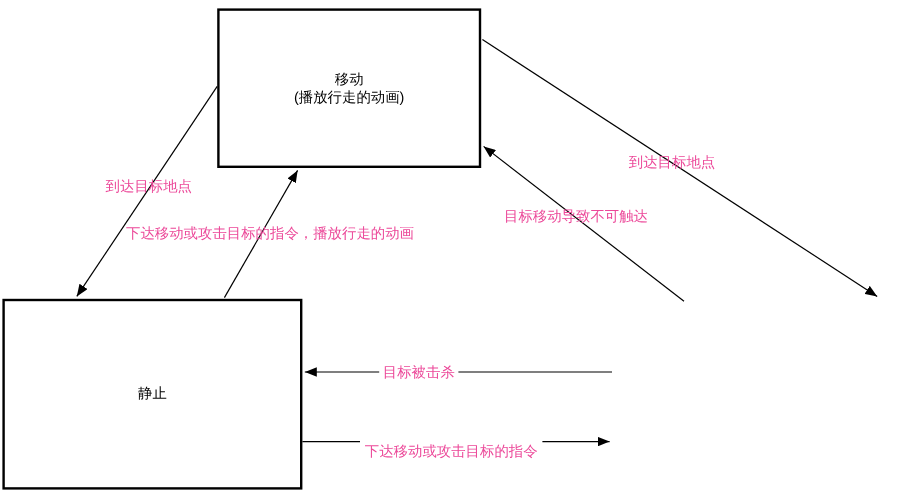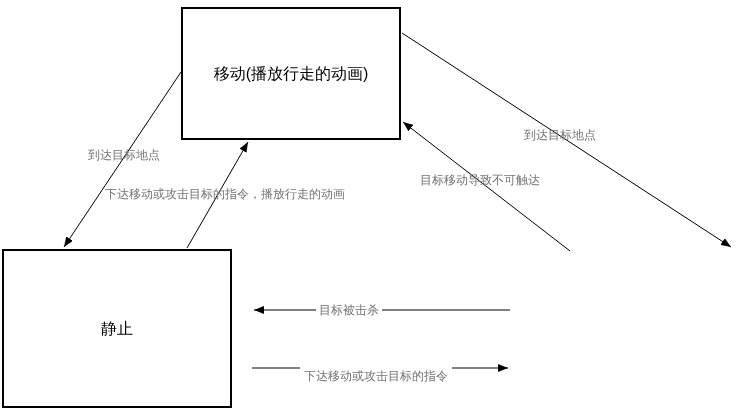--- a/index.html
+++ b/index.html
@@ -14,45 +14,45 @@
     height: 411px;
     background: #ffffff;
     overflow: hidden;
   }
   .node {
     position: absolute;
     box-sizing: border-box;
     border: 2px solid #000000;
     background: #ffffff;
     display: flex;
-    flex-direction: row;
+    flex-direction: column;
     align-items: center;
     justify-content: center;
     text-align: center;
-    font-size: 16px;
+    font-size: 12px;
     line-height: 15px;
     color: #000000;
     z-index: 1;
   }
   .node-move   { left: 181px; top: 7px;   width: 220px; height: 133px; }
-  .node-idle   { left: 2px;   top: 249px; width: 230px; height: 159px; }
+  .node-idle   { left: 2px;   top: 249px; width: 250px; height: 159px; }
   .node-attack { left: 510px; top: 251px; width: 237px; height: 157px; }
   .edges-layer {
     position: absolute;
     left: 0; top: 0;
     width: 751px; height: 411px;
     z-index: 2;
     pointer-events: none;
   }
   .edges-layer line { stroke: #000000; stroke-width: 1; }
   .edge-label {
     position: absolute;
     font-size: 12px;
     line-height: 15px;
-    color: #737373;
+    color: #ec4899;
     white-space: nowrap;
     z-index: 3;
   }
   .lbl-move-to-idle   { left: 88px;  top: 148px; }
   .lbl-idle-to-move   { left: 105px; top: 187px; }
   .lbl-move-to-attack { left: 524px; top: 128px; }
   .lbl-attack-to-move { left: 420px; top: 173px; }
   .lbl-attack-to-idle { left: 316px; top: 302px; background: #ffffff; padding: 1px 3px; }
   .lbl-idle-to-attack { left: 300px; top: 365px; background: #ffffff; padding: 4px 4px 1px 4px; }
 </style>

